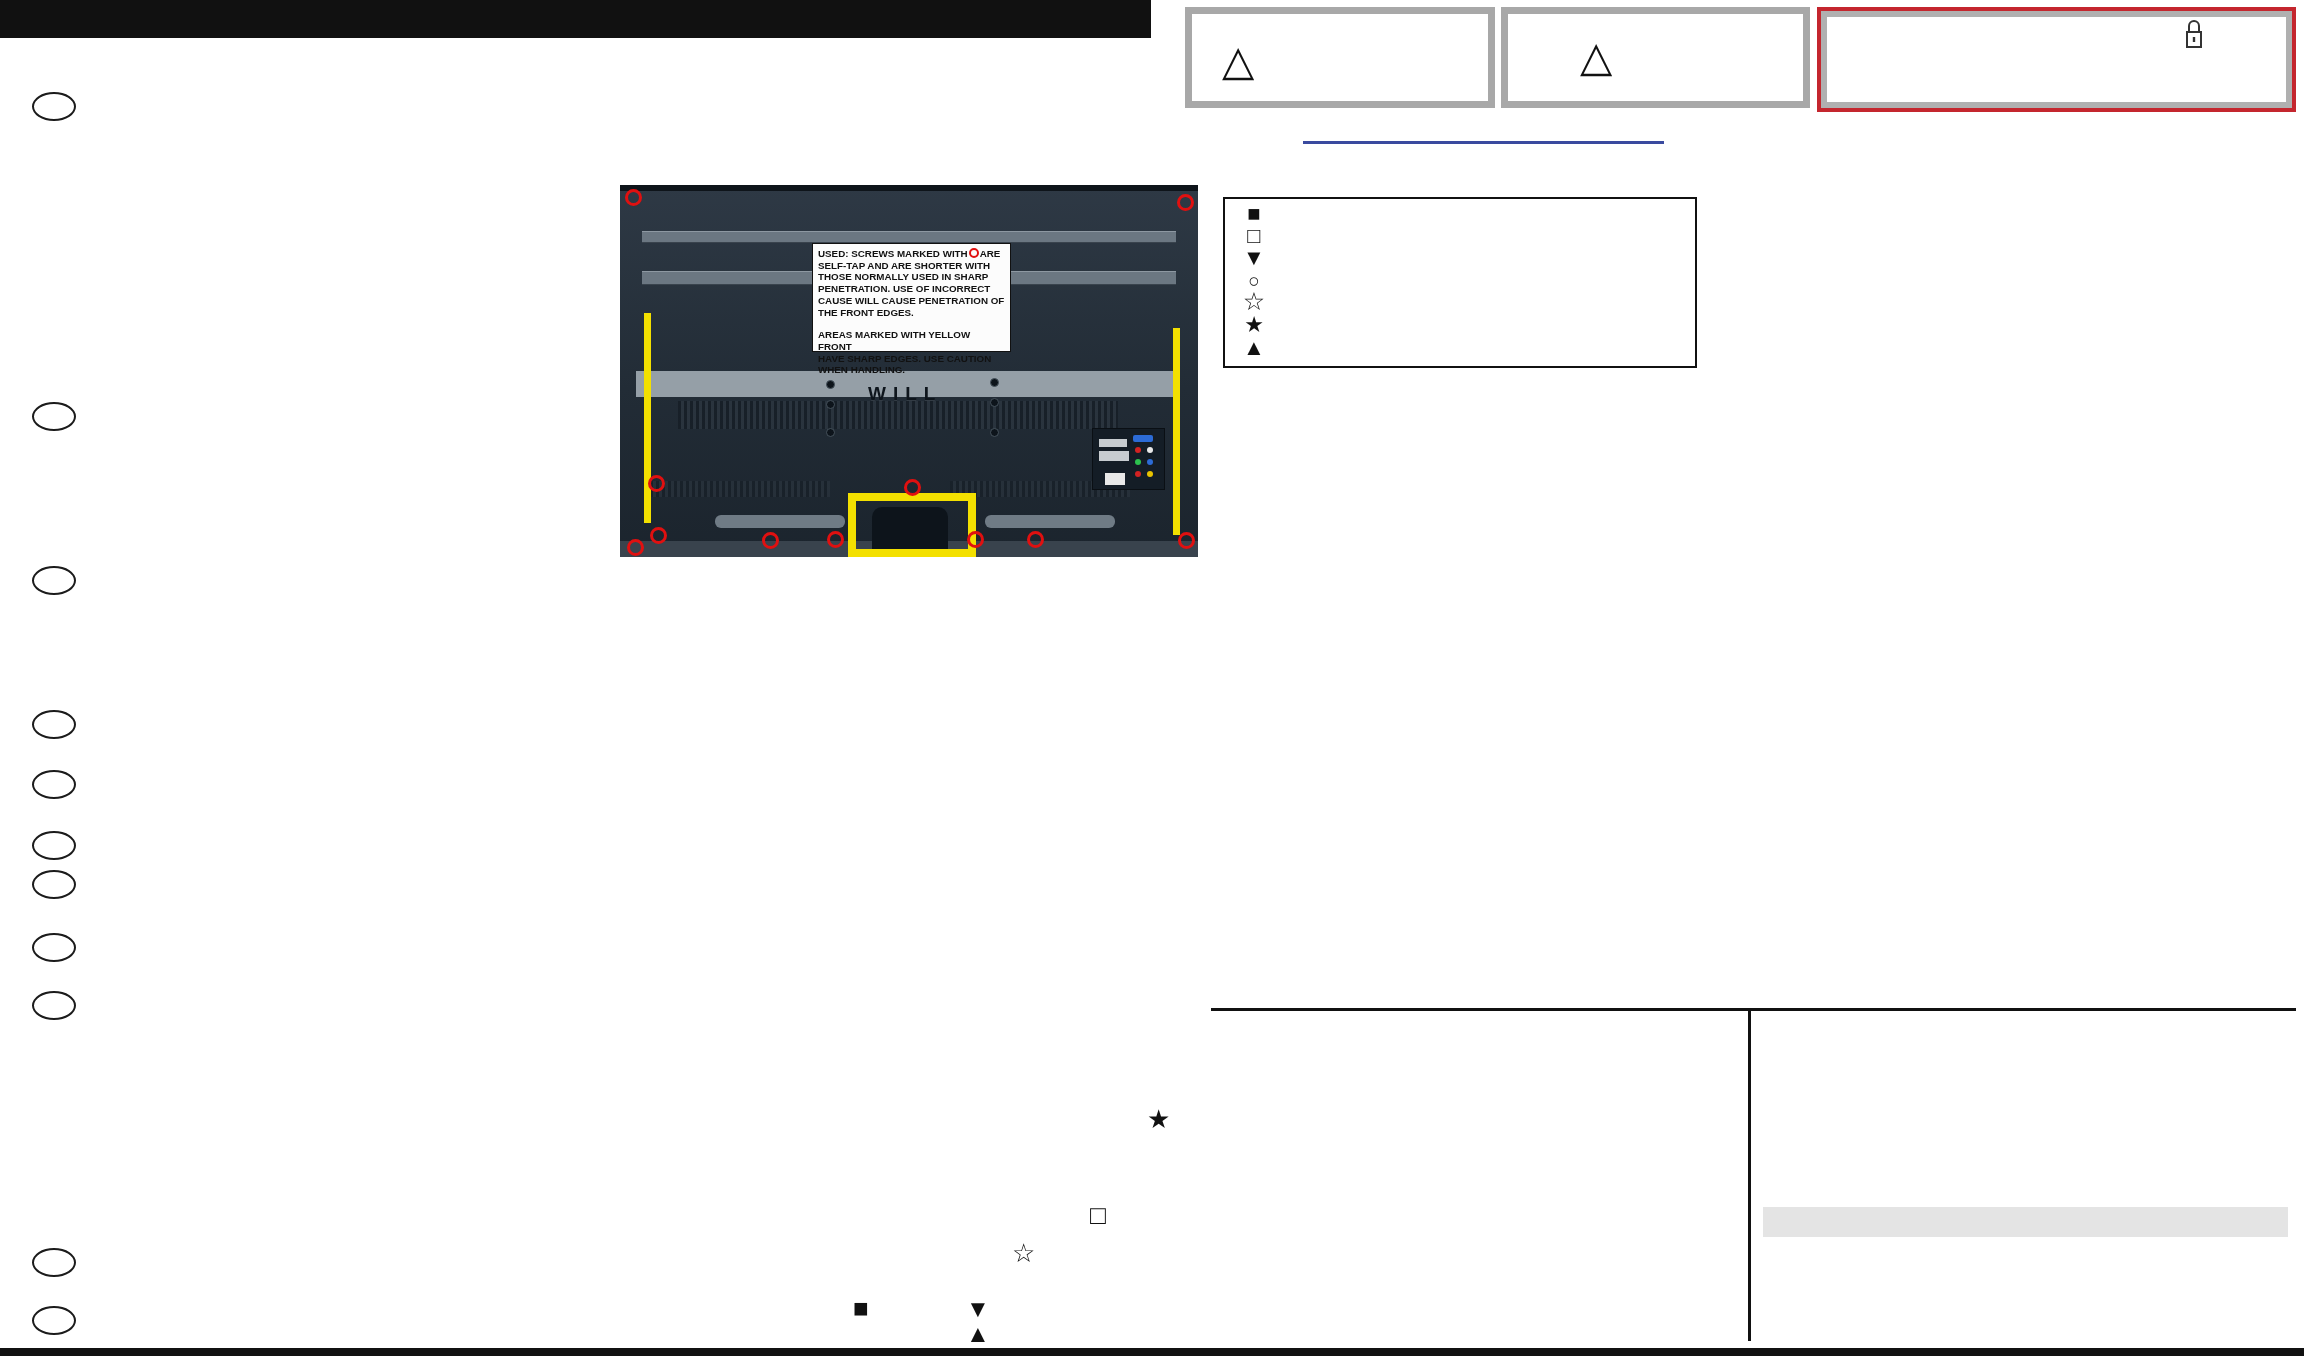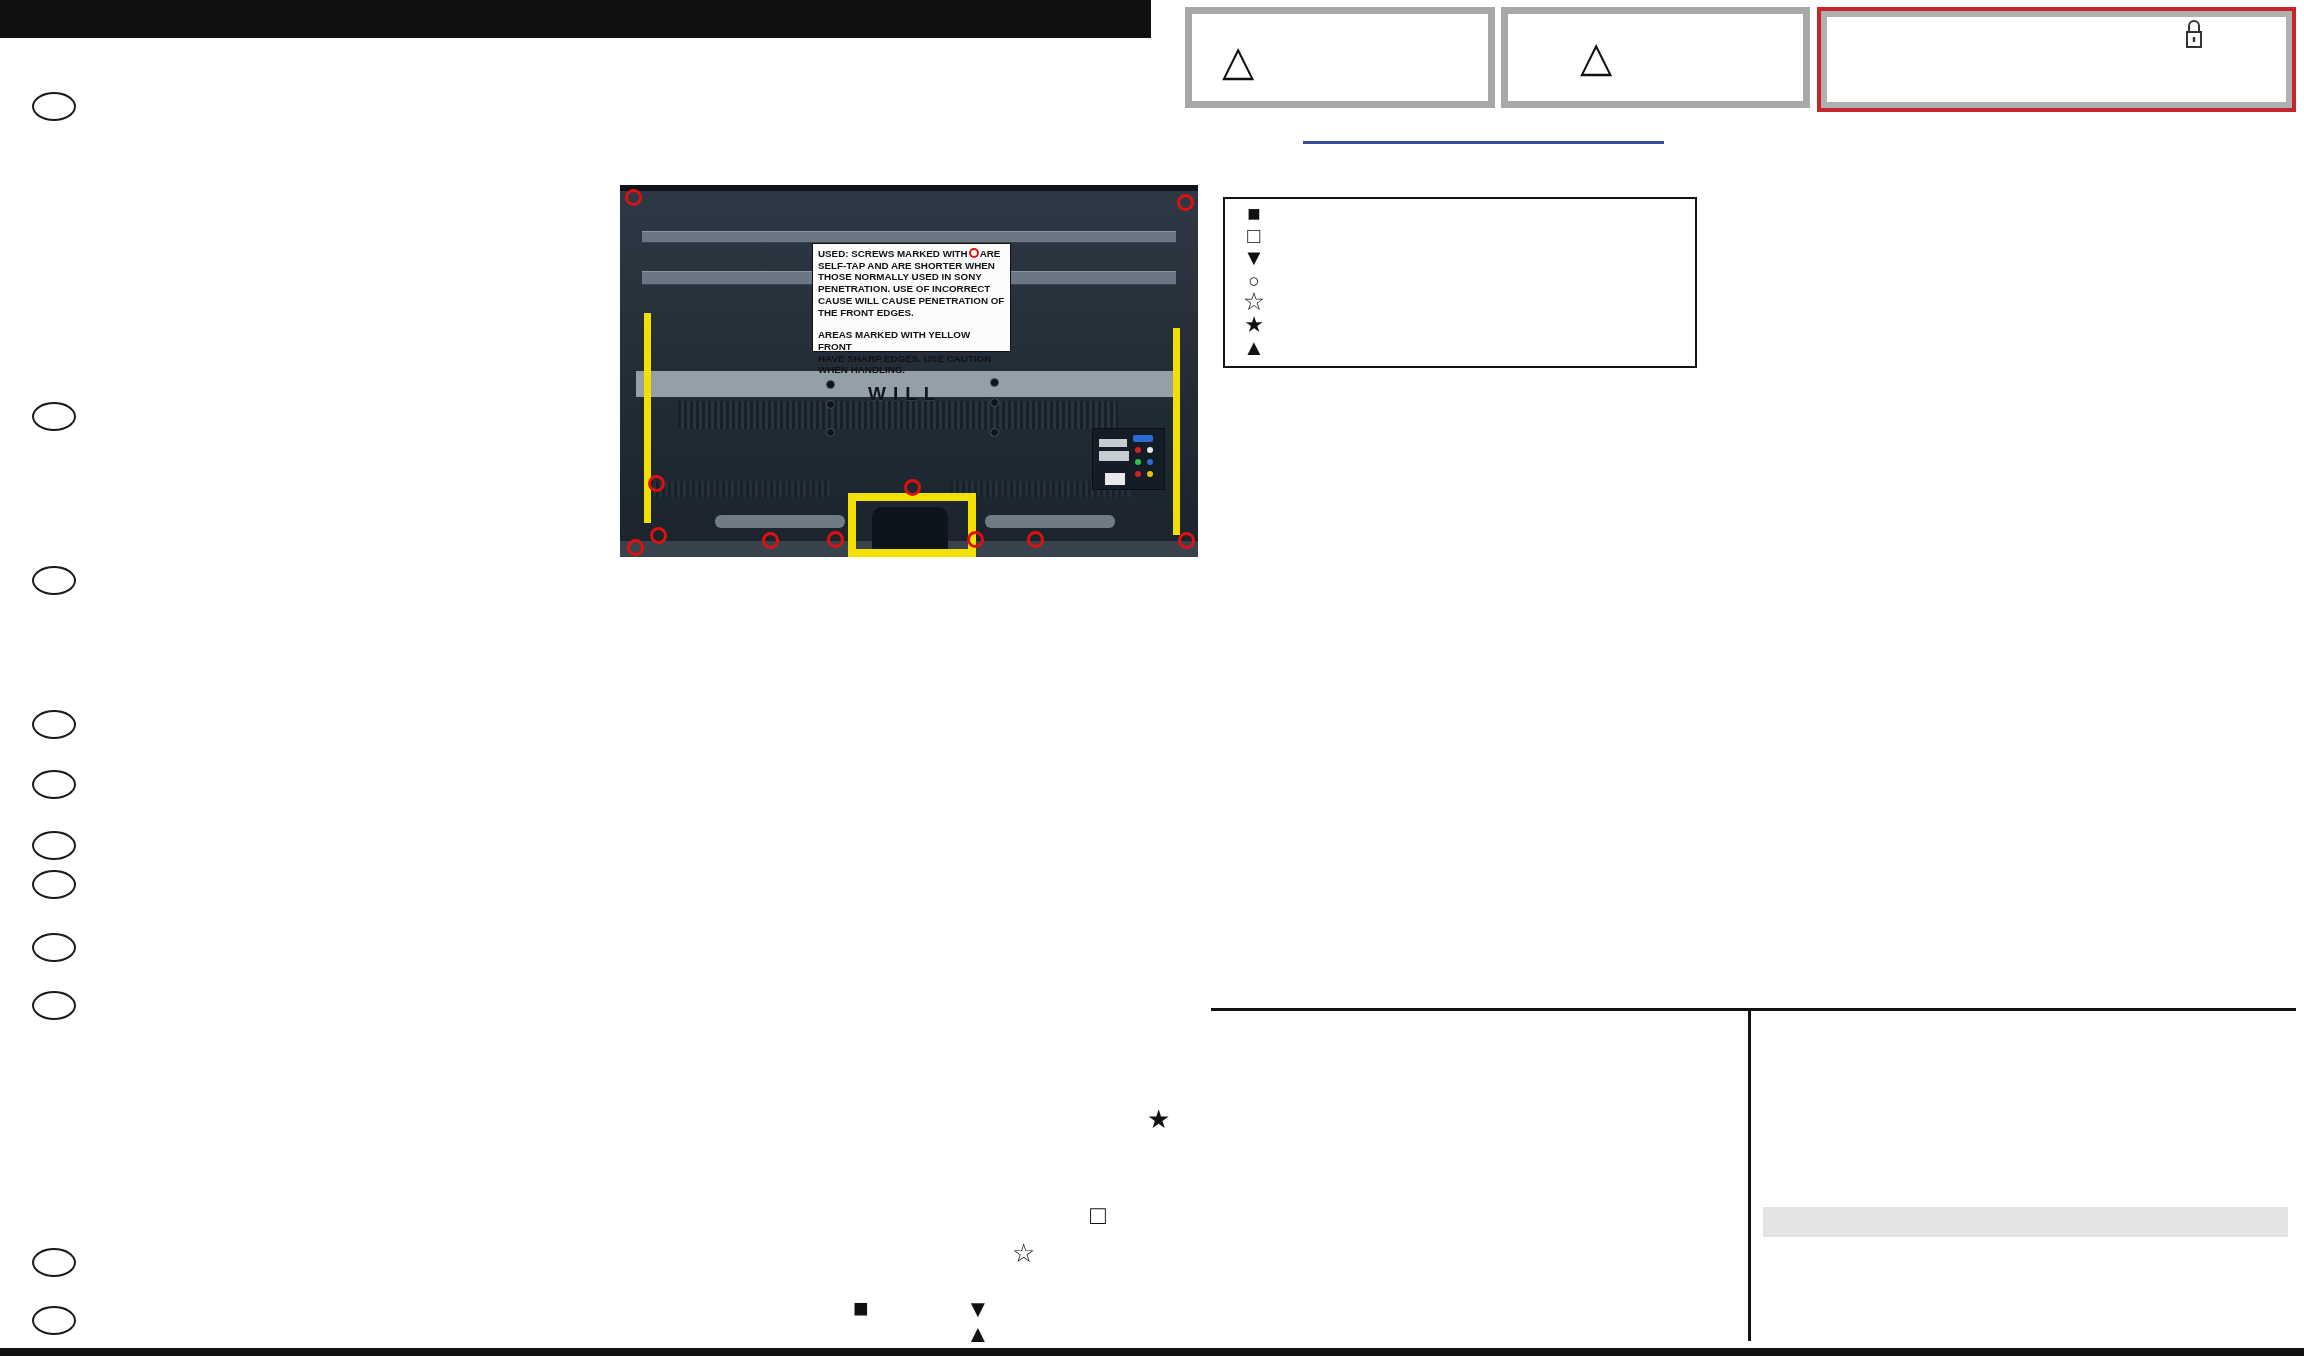--- a/index.html
+++ b/index.html
@@ -435,22 +435,22 @@
     <div class="redring" style="left:7px;top:354px;"></div>
     <div class="redring" style="left:30px;top:342px;"></div>
     <div class="redring" style="left:142px;top:347px;"></div>
     <div class="redring" style="left:207px;top:346px;"></div>
     <div class="redring" style="left:347px;top:346px;"></div>
     <div class="redring" style="left:407px;top:346px;"></div>
     <div class="redring" style="left:558px;top:347px;"></div>
 
     <div id="notebox">
       <span>USED: SCREWS MARKED WITH</span><span class="inlinering"></span><span>ARE</span>
-      <div>SELF-TAP AND ARE SHORTER WHEN</div>
-      <div>THOSE NORMALLY USED IN SONY</div>
+      <div>SELF-TAP AND ARE SHORTER WITH</div>
+      <div>THOSE NORMALLY USED IN SHARP</div>
       <div>PENETRATION. USE OF INCORRECT</div>
       <div>CAUSE WILL CAUSE PENETRATION OF</div>
       <div>THE FRONT EDGES.</div>
       <div style="height:11px;"></div>
       <div>AREAS MARKED WITH YELLOW FRONT</div>
       <div>HAVE SHARP EDGES. USE CAUTION</div>
       <div>WHEN HANDLING.</div>
     </div>
   </div>
 

